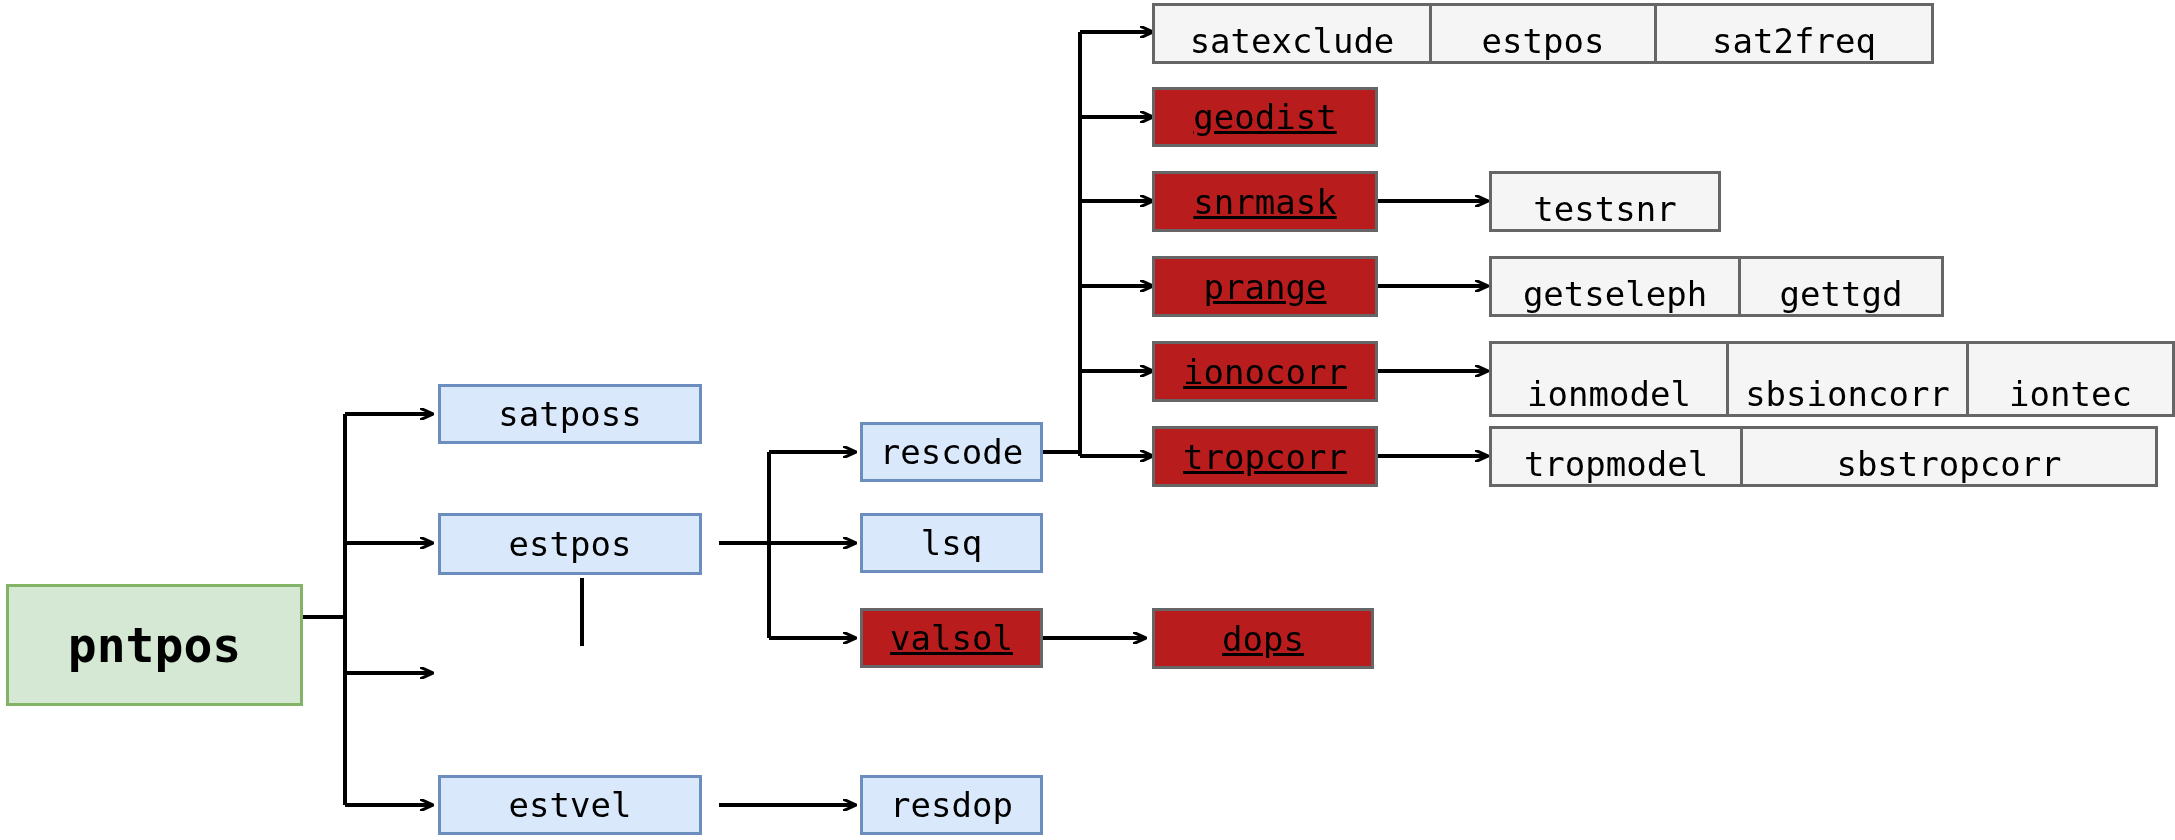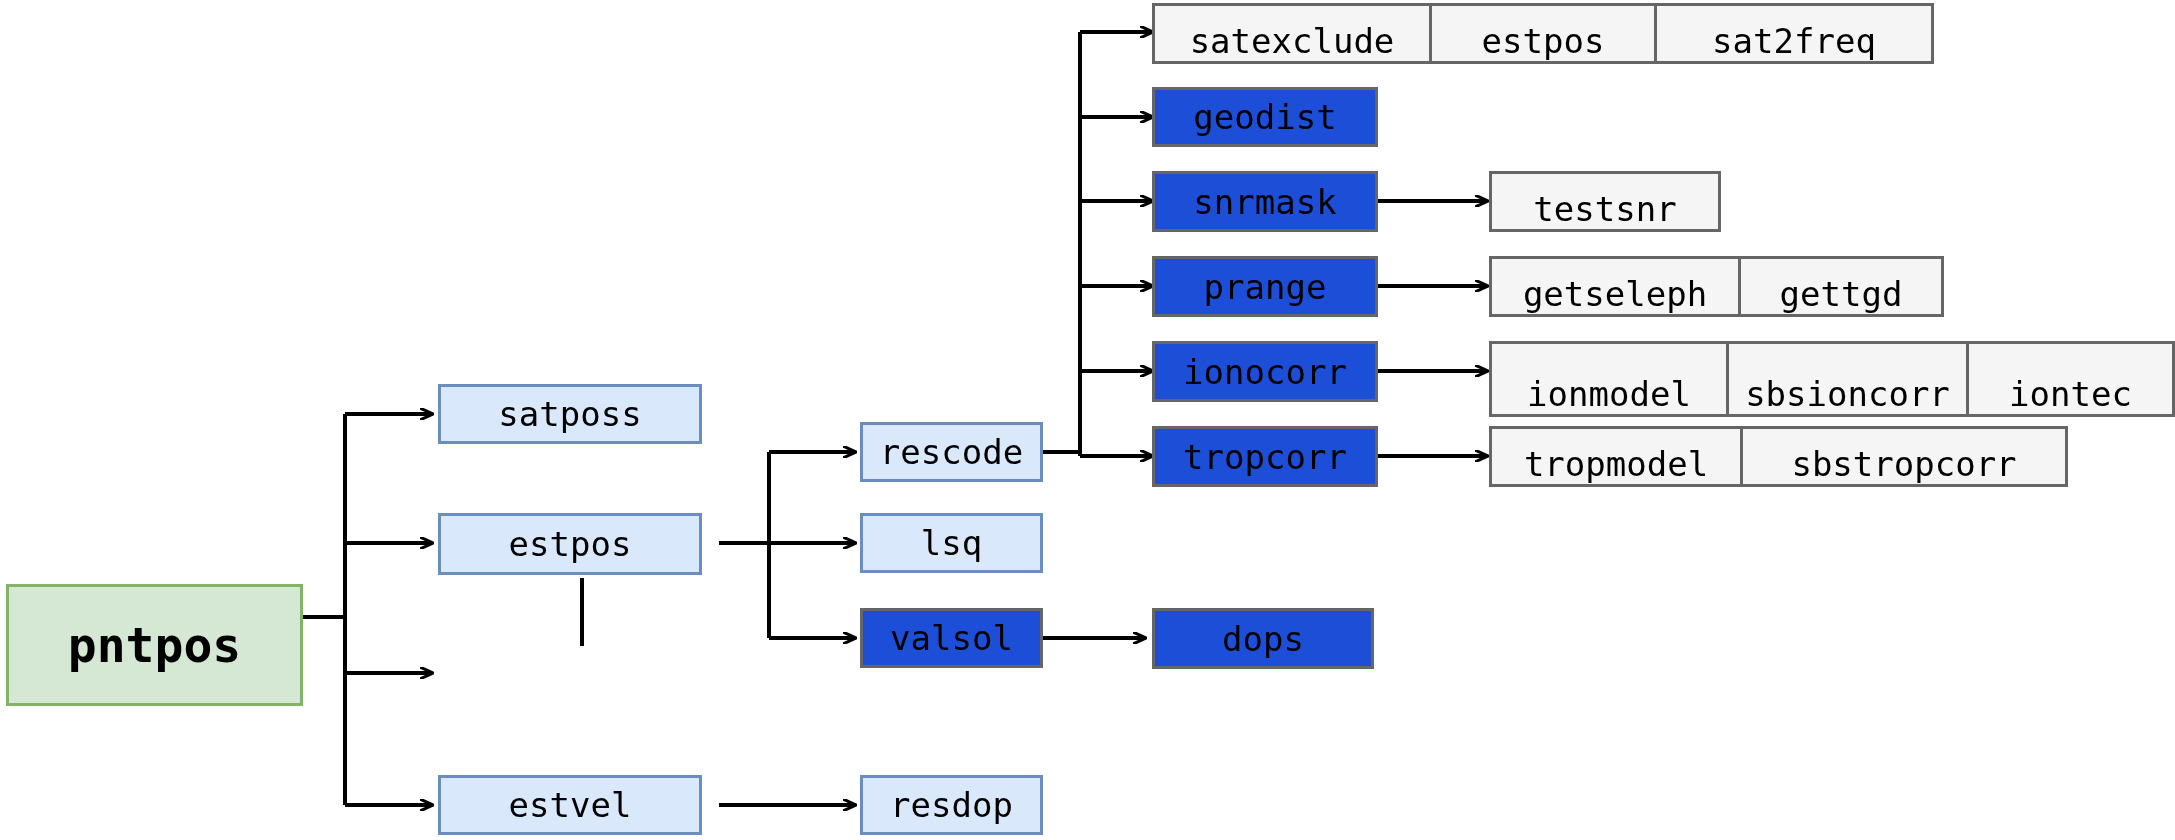--- a/index.html
+++ b/index.html
@@ -38,22 +38,23 @@
   .node.root {
     background: #d5e8d4;
     border: 3px solid #82b366;
     font-weight: bold;
   }
   .node.blue {
     background: #dae8fc;
     border: 3px solid #6c8ebf;
   }
   .node.grey {
-    background: #1d4ed8;
+    background: #b91c1c;
     border: 3px solid #666666;
+    text-decoration: underline;
   }
   .group {
     position: absolute;
     box-sizing: border-box;
     display: flex;
     align-items: stretch;
     background: #f5f5f5;
     border: 3px solid #666666;
   }
   .group .cell {
@@ -217,21 +218,21 @@
       <span>ionmodel</span>
     </div>
     <div class="cell" style="width:240px; font-size:34px;">
       <span>sbsioncorr</span>
     </div>
     <div class="cell" style="flex:1; font-size:34px;">
       <span>iontec</span>
     </div>
   </div>
 
-  <div class="group" style="left:1489px; top:426px; width:579px; height:61px;">
+  <div class="group" style="left:1489px; top:426px; width:669px; height:61px;">
     <div class="cell" style="width:248px; font-size:34px;">
       <span>tropmodel</span>
     </div>
     <div class="cell" style="flex:1; font-size:34px;">
       <span>sbstropcorr</span>
     </div>
   </div>
 
 </div>
 

